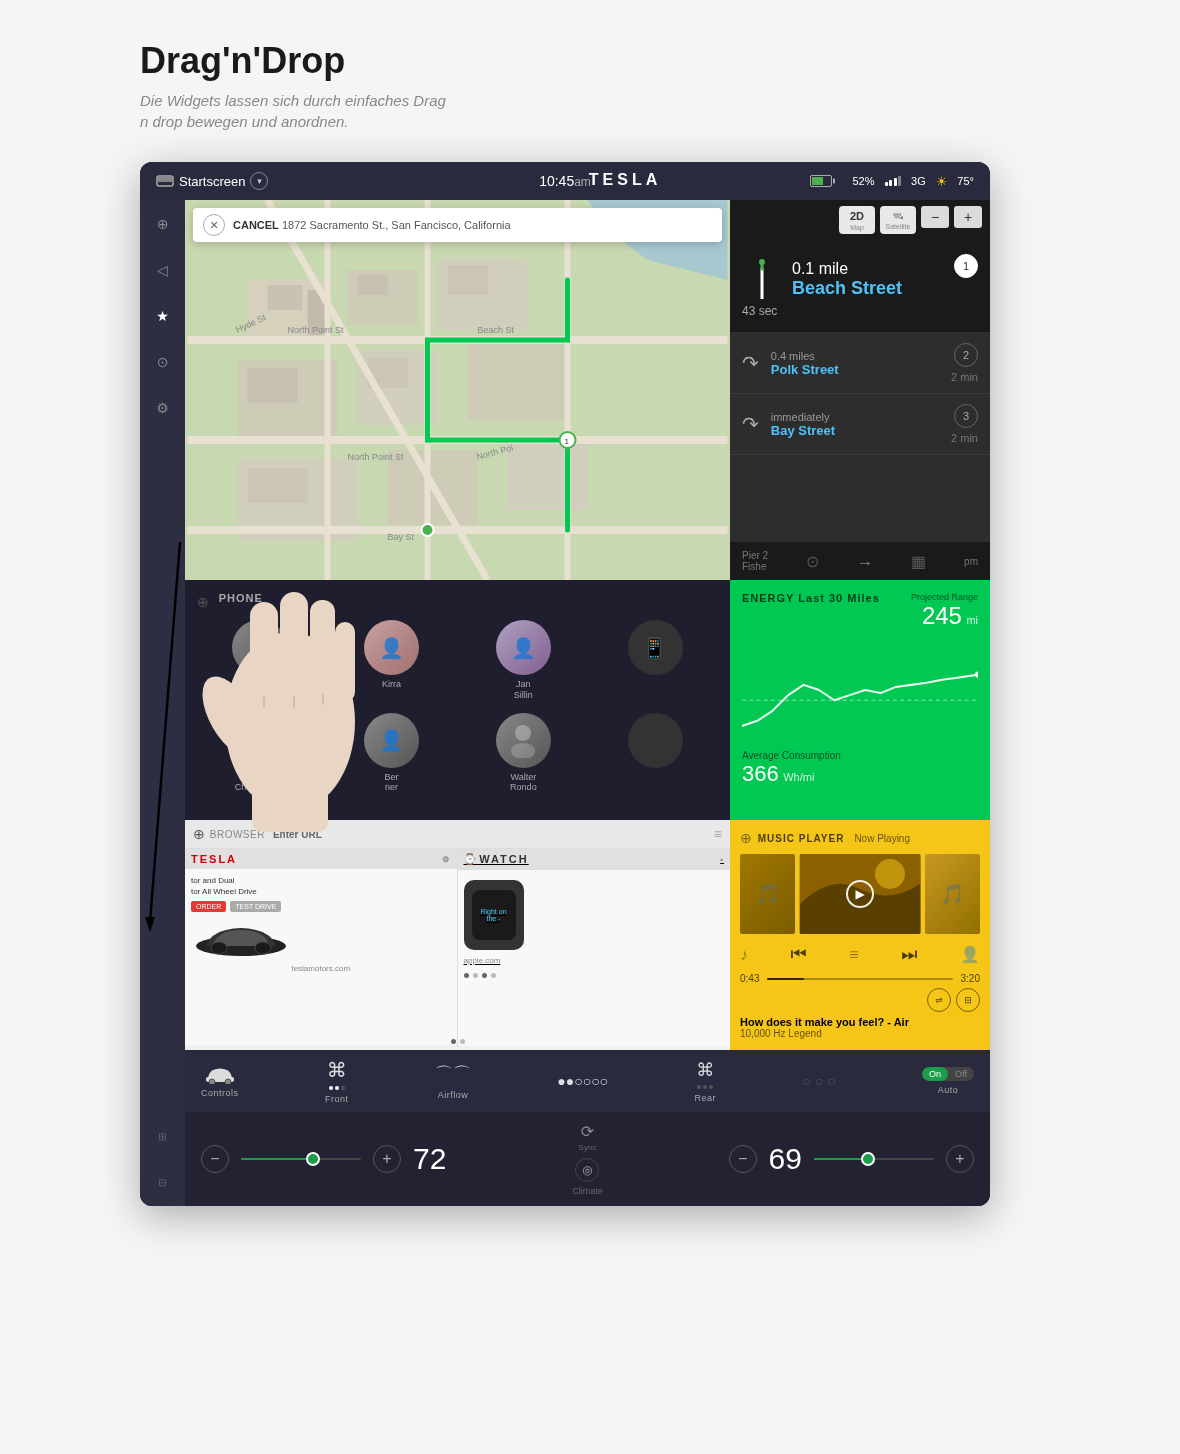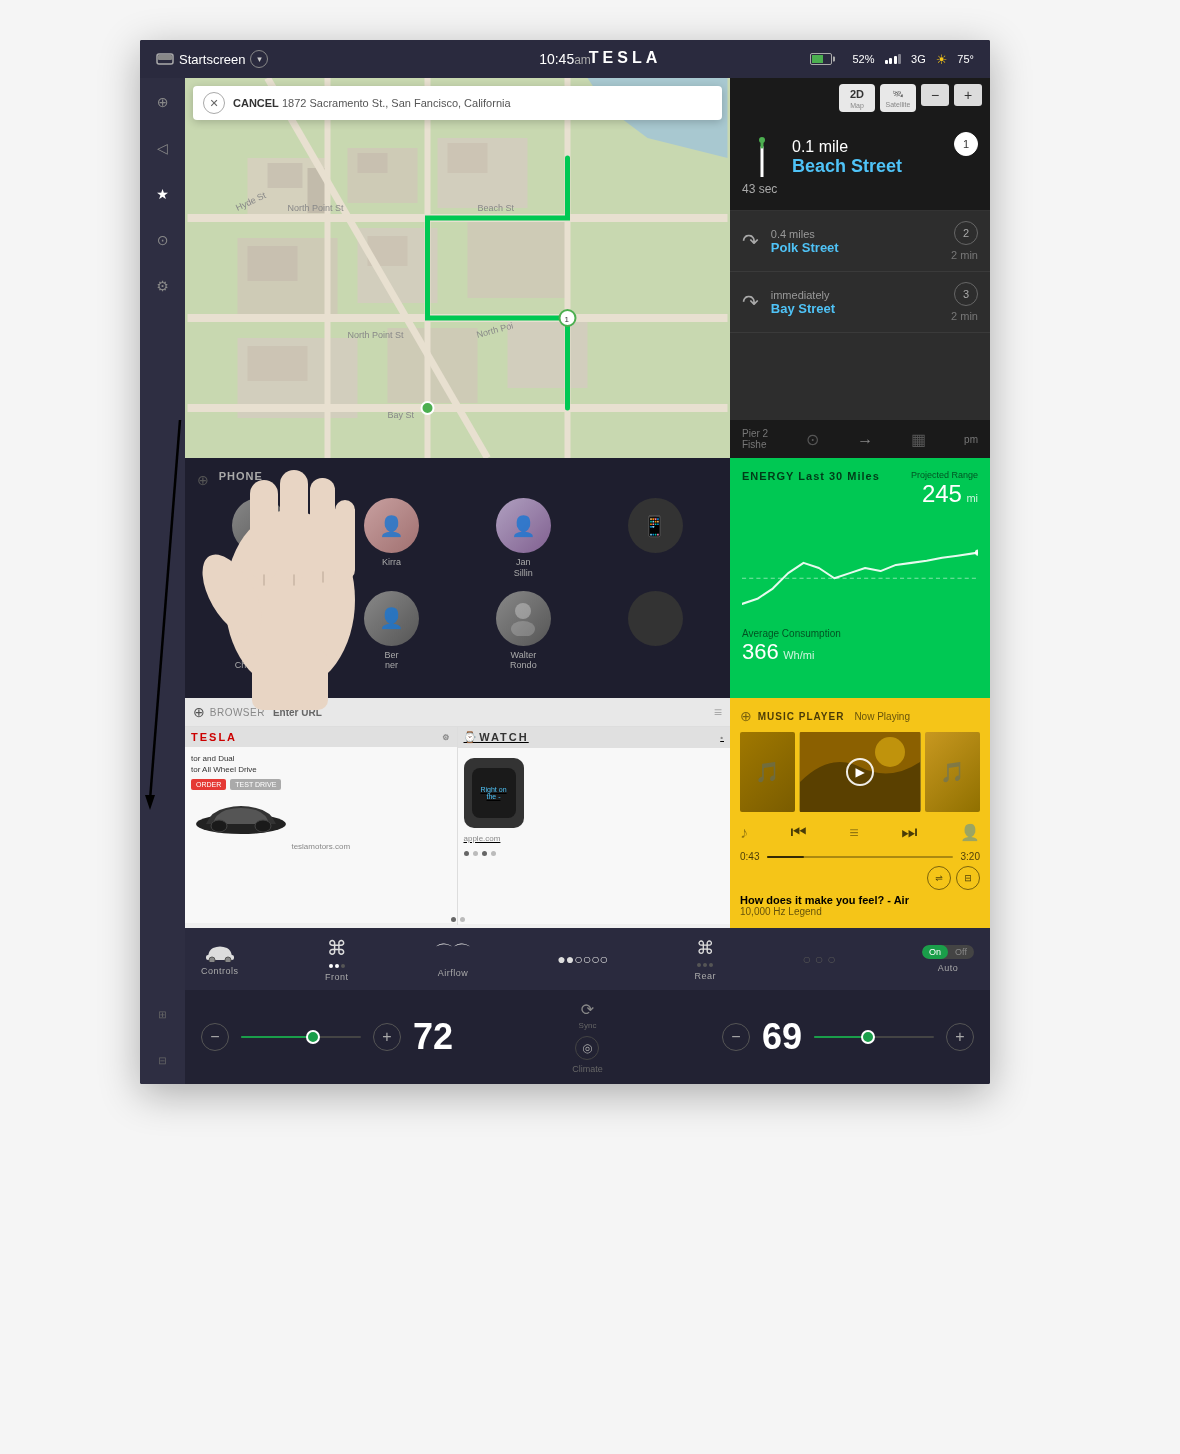--- a/index.html
+++ b/index.html
@@ -32,21 +32,21 @@
       font-size: 15px;
       color: #888;
       font-style: italic;
       line-height: 1.4;
     }
 
     
     .ui-container {
       width: 850px;
       background: #1a1a2e;
-      border-radius: 2px;
+      border-radius: 12px;
       overflow: hidden;
       box-shadow: 0 10px 40px rgba(0,0,0,0.3);
       position: relative;
     }
 
     
     .status-bar {
       background: #2a2a3e;
       display: flex;
       align-items: center;
@@ -802,23 +802,23 @@
       left: 60%;
       top: 50%;
       transform: translate(-50%, -50%);
       width: 14px;
       height: 14px;
       border-radius: 50%;
       background: #1a9e4a;
       border: 2px solid #fff;
     }
     .temp-number {
-      font-size: 36px;
+      font-size: 30px;
       color: #fff;
-      font-weight: 700;
+      font-weight: 400;
     }
     .sync-icon {
       color: #888;
       font-size: 16px;
       display: flex;
       flex-direction: column;
       align-items: center;
       gap: 2px;
     }
     .sync-label {
@@ -885,20 +885,27 @@
       letter-spacing: 2px;
       text-align: center;
     }
 
   </style>
 </head>
 <body>
 
 <div class="page-container">
 
+  <div class="page-header">
+    <h1 class="page-title">Drag'n'Drop</h1>
+    <p class="page-subtitle">
+      <span>Die Widgets lassen sich durch einfaches Drag</span><br>
+      <span>n drop bewegen und anordnen.</span>
+    </p>
+  </div>
 
   <div class="ui-container">
 
     <div class="status-bar">
       <div class="status-left">
         <div class="startscreen-btn">
 
           <svg width="18" height="12" viewBox="0 0 18 12" fill="none">
             <rect x="1" y="1" width="16" height="10" rx="2" fill="none" stroke="#aaa" stroke-width="1.5"></rect>
             <rect x="2" y="2" width="14" height="5" rx="1" fill="#888"></rect>

